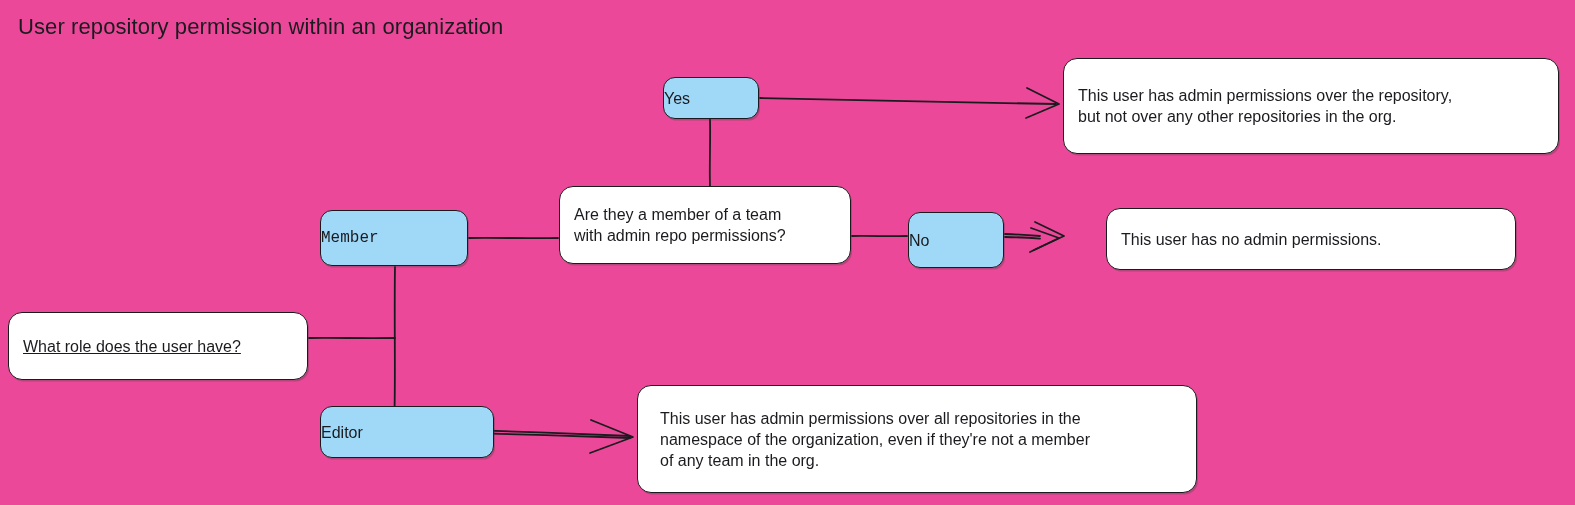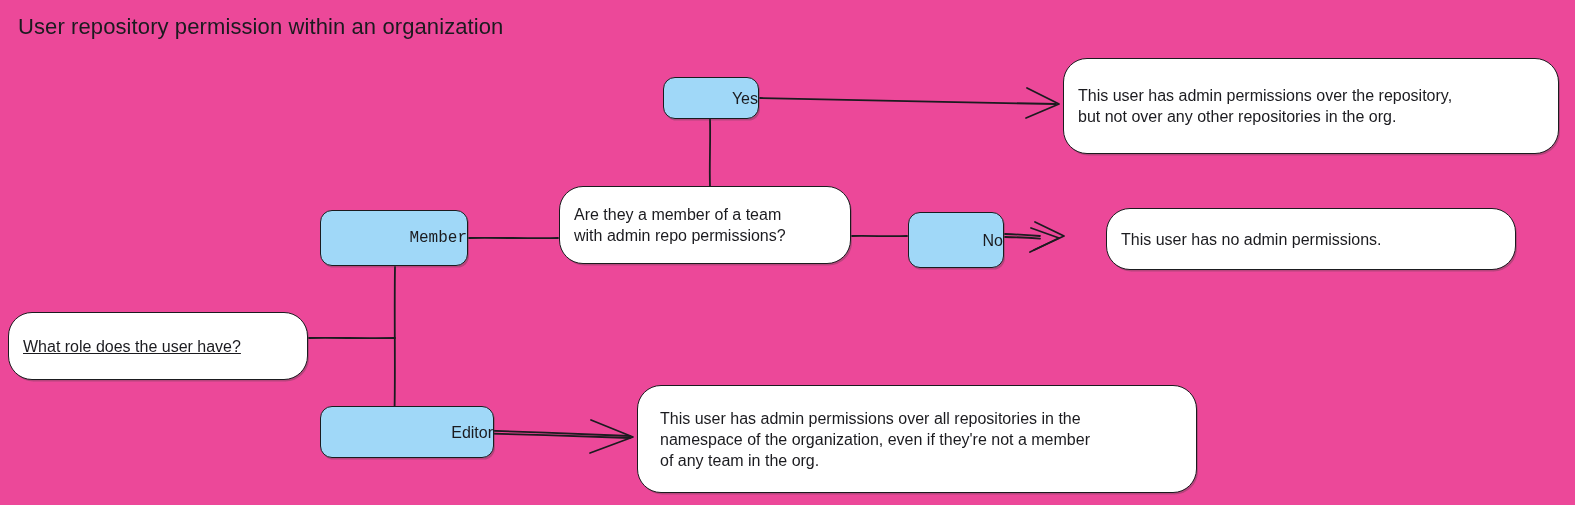--- a/index.html
+++ b/index.html
@@ -34,37 +34,37 @@
     font-size: 22px;
     line-height: 28px;
     letter-spacing: 0.1px;
     color: #1b1b1f;
     white-space: nowrap;
   }
   .node {
     position: absolute;
     box-sizing: border-box;
     border: 1.6px solid #1b1b1f;
-    border-radius: 24px;
+    border-radius: 14px;
     display: flex;
     align-items: center;
     font-size: 16px;
     line-height: 21px;
     color: #1b1b1f;
     background: #ffffff;
     box-shadow: 1.5px 2px 0 -0.5px rgba(60,60,60,0.30);
   }
   .node.decision-node,
   .node.terminal-node {
     justify-content: flex-start;
     padding: 0 14px;
   }
   .node.role-node {
     background: #a0d8f8;
-    justify-content: flex-end;
+    justify-content: flex-start;
     text-align: center;
     border-radius: 12px;
   }
   .node .node-text {
     display: block;
     white-space: pre-line;
   }
 
   
   #node-yes        { left: 663px; top: 77px;  width: 96px;  height: 42px; }

